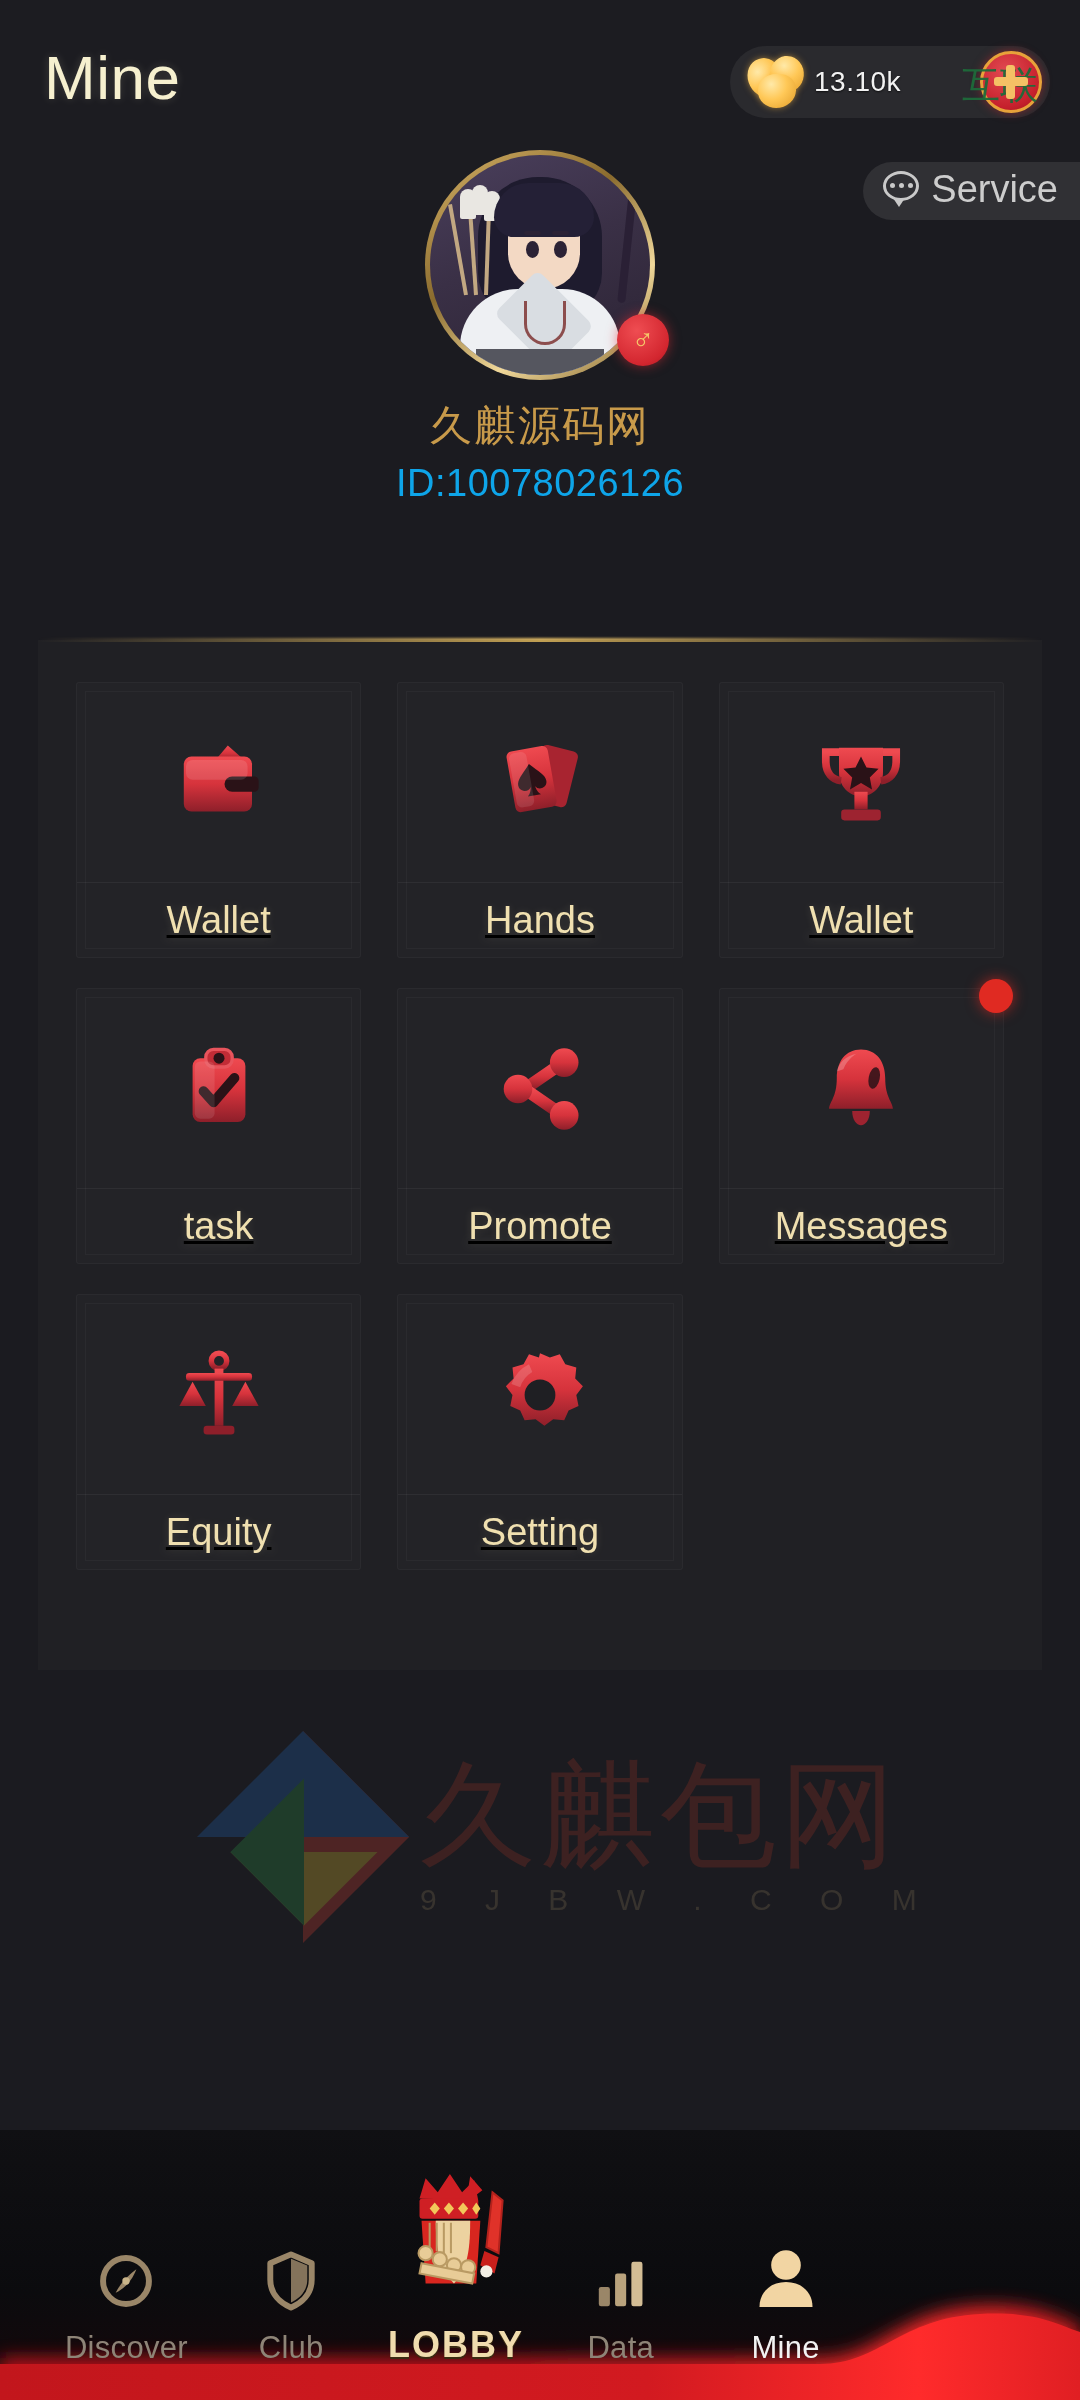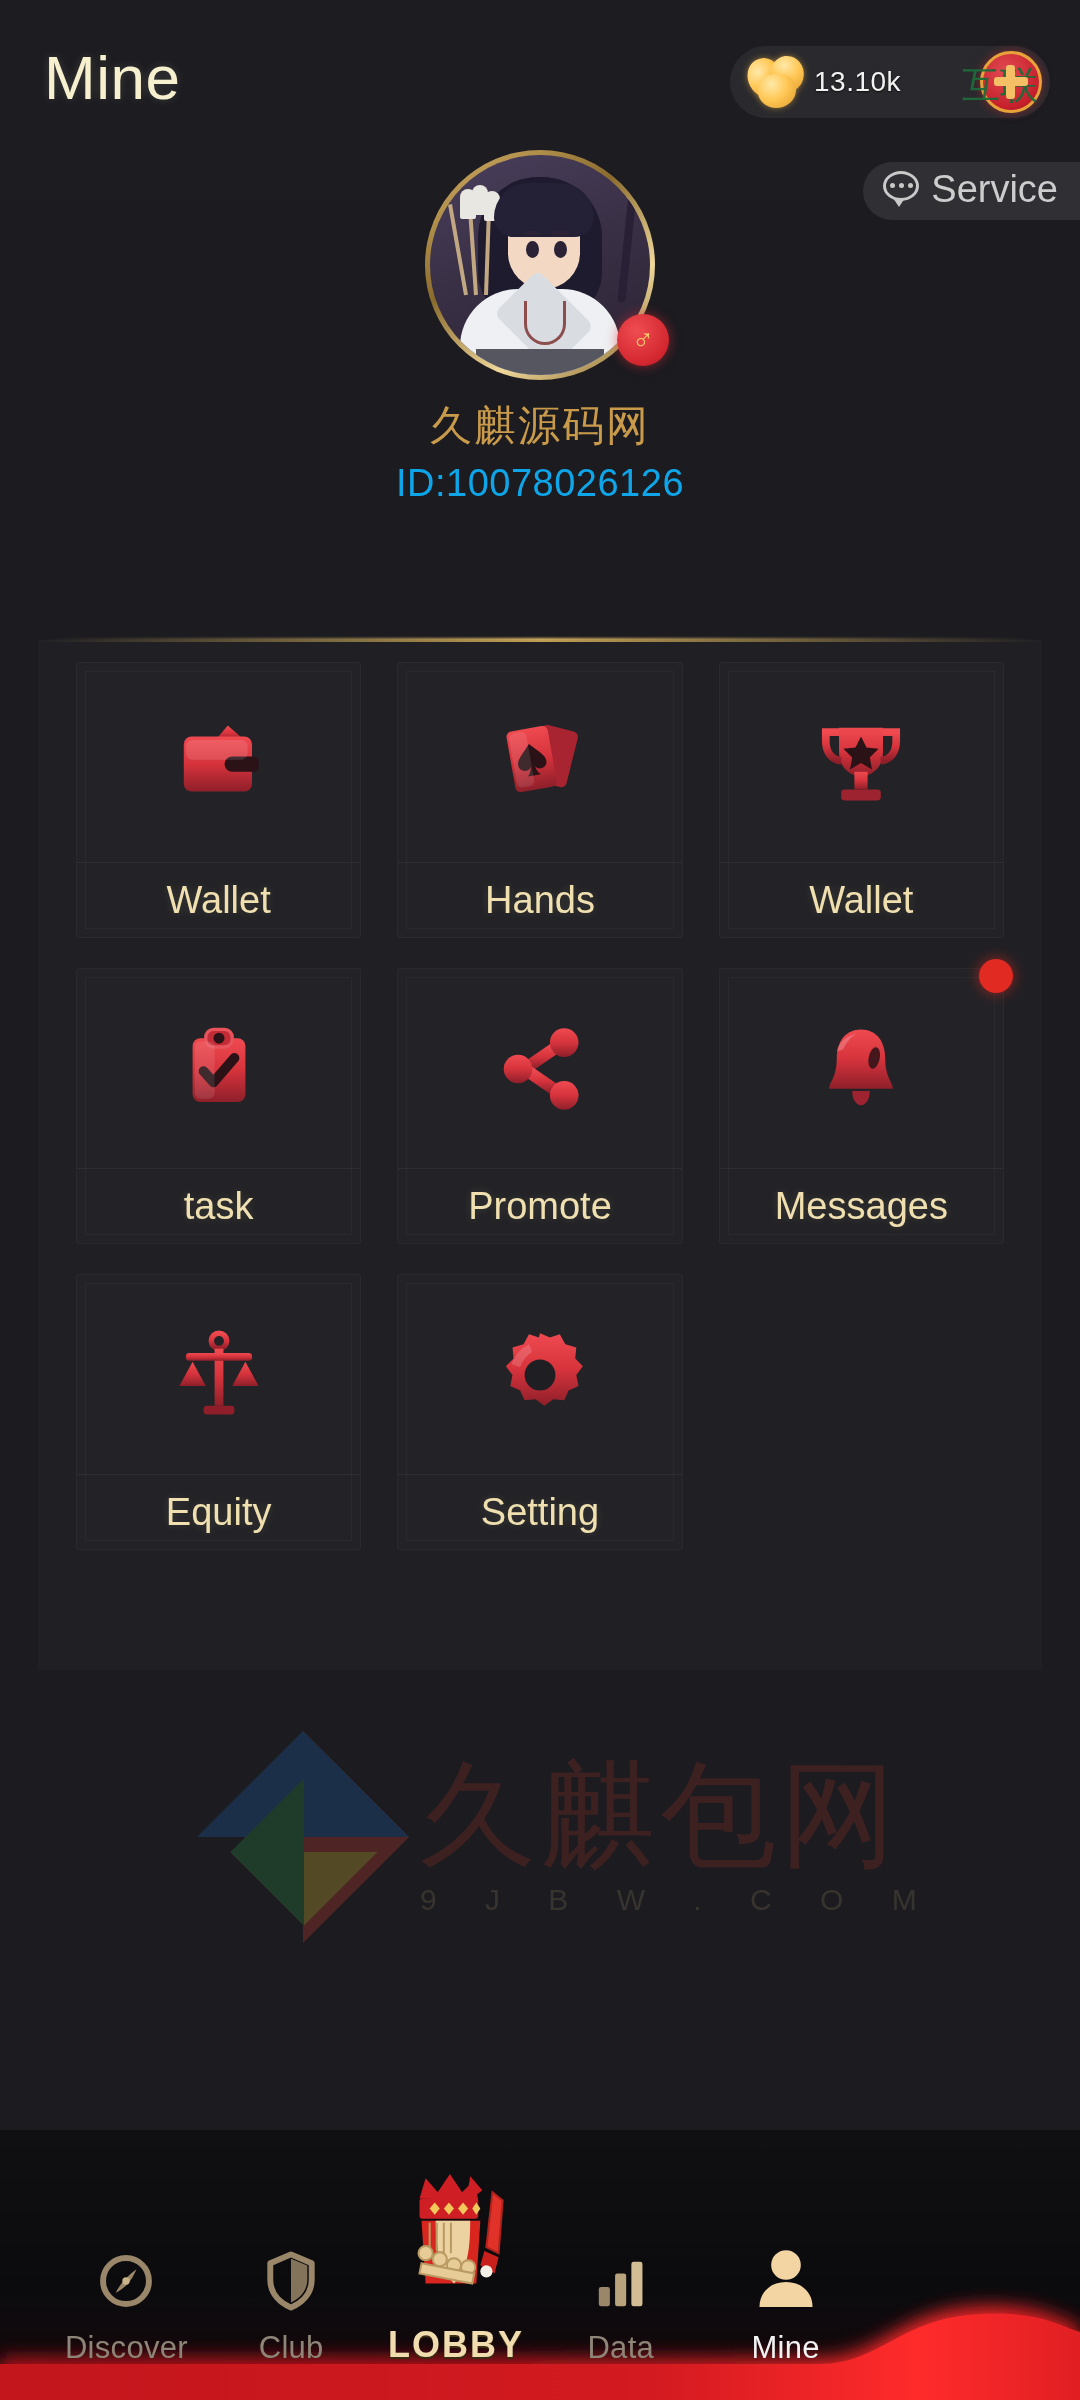--- a/index.html
+++ b/index.html
@@ -208,24 +208,25 @@
     font-size:116px; color:#8d2f24; line-height:1;
     font-family:"DejaVu Sans", sans-serif; letter-spacing:4px;
   }
   .wm-en {
     font-size:30px; color:#7a6a4e; letter-spacing:20px; margin-top:10px;
   }
 
   
   .grid {
     position:absolute; left:0; top:0; width:1004px;
-    padding:20px 38px;
+    padding:40px 38px;
     display:grid;
     grid-template-columns:repeat(3, 1fr);
     gap:30px 36px;
+    text-decoration:underline;
   }
   .tile {
     position:relative;
     height:276px;
     background:#232327;
     border:1px solid rgba(255,255,255,0.035);
     border-radius:3px;
     display:flex; flex-direction:column;
     overflow:visible;
   }

